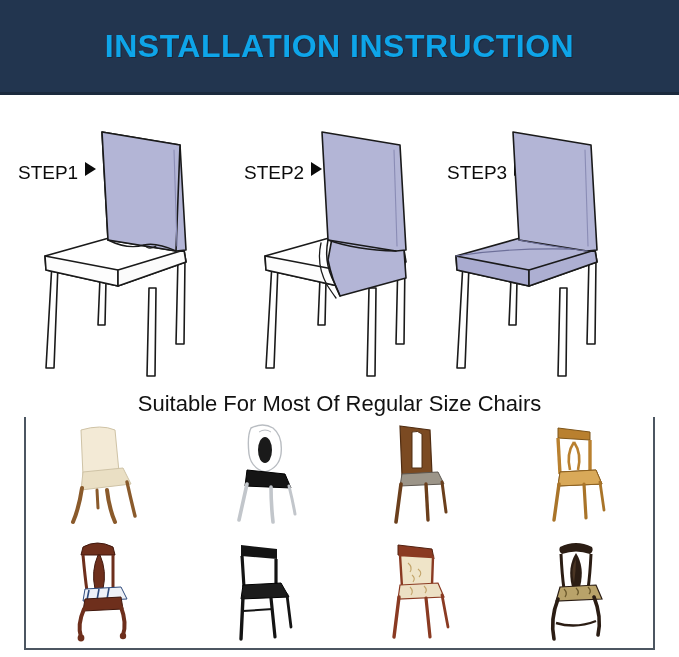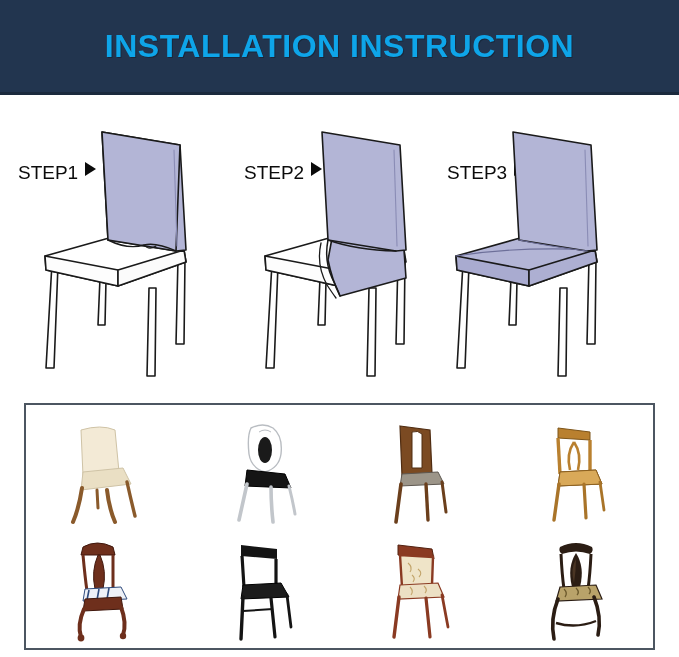--- a/index.html
+++ b/index.html
@@ -182,20 +182,23 @@
             <path d="M94 22 L172 35 L178 140 L168 141 L100 130 Z" fill="#b3b5d6"></path>
             <path d="M166 40 L169 136" stroke="#8a8cb5" stroke-width="1.1"></path>
             <path d="M100 130 Q128 136 168 141" stroke="#6d6f99" stroke-width="1.2" fill="none"></path>
           </g>
         </svg>
       </div>
     </div>
   </div>
 
   <div class="suit-box"></div>
+  <div class="suit-title">
+    <span>Suitable For Most Of Regular Size Chairs</span>
+  </div>
 
   <div class="grid">
 
     <div class="cell">
       <svg width="84" height="108" viewBox="0 0 84 108" xmlns="http://www.w3.org/2000/svg">
         <path d="M20 10 Q40 4 54 10 L58 52 L22 56 Z" fill="#f3ead6" stroke="#cfc3a6" stroke-width="1"></path>
         <path d="M22 52 L62 48 L70 64 L20 70 Z" fill="#eadfc4" stroke="#cfc3a6" stroke-width="1"></path>
         <path d="M21 68 Q18 88 12 102" stroke="#8a5a2b" stroke-width="4" fill="none" stroke-linecap="round"></path>
         <path d="M46 70 Q48 88 54 102" stroke="#8a5a2b" stroke-width="4" fill="none" stroke-linecap="round"></path>
         <path d="M66 62 Q70 80 74 96" stroke="#8a5a2b" stroke-width="3.4" fill="none" stroke-linecap="round"></path>

